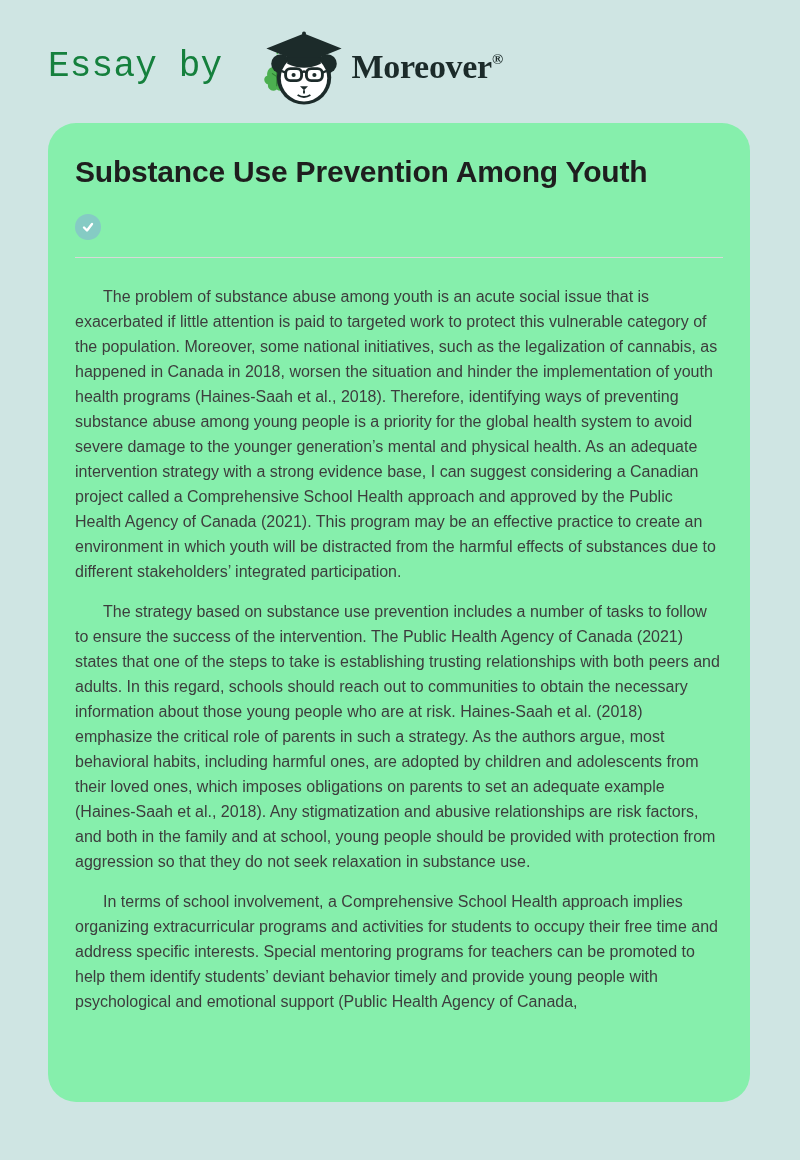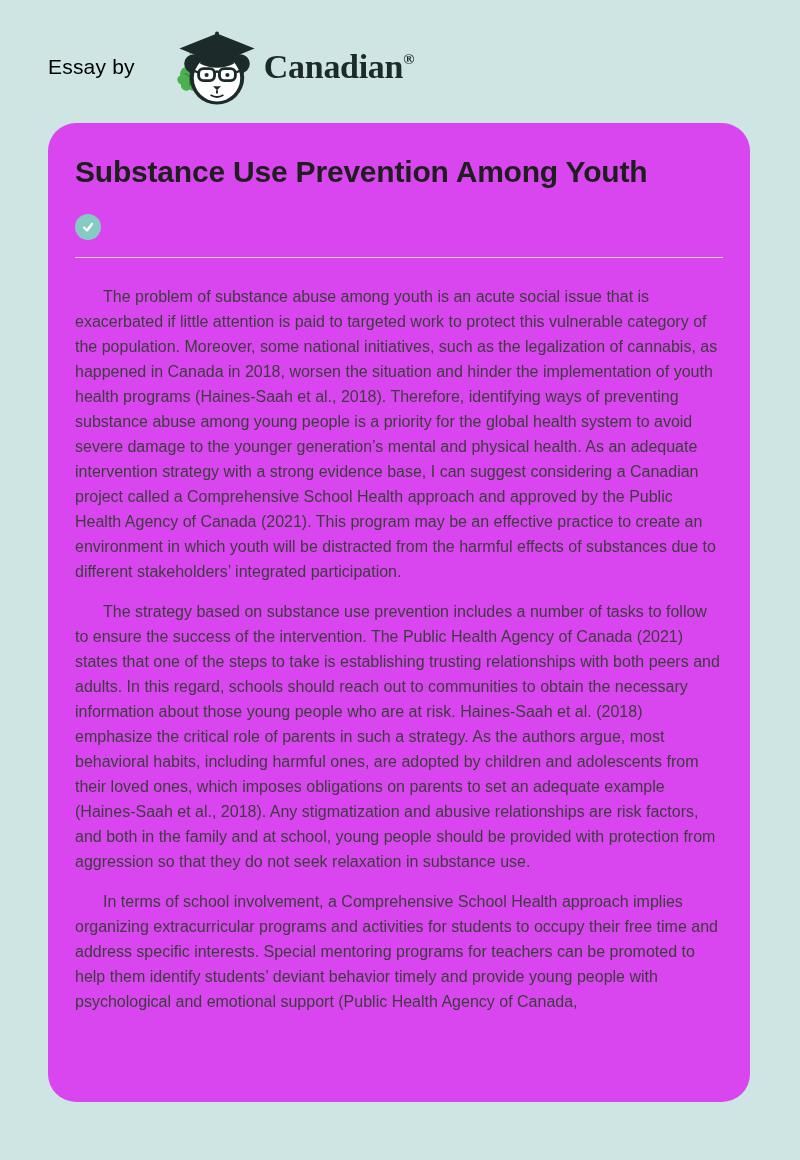--- a/index.html
+++ b/index.html
@@ -15,23 +15,24 @@
   }
   
   .site-header {
     height: 123px;
     padding: 10px 0 0 48px;
     display: flex;
     align-items: center;
     box-sizing: border-box;
   }
   .essay-by {
-    font-size: 21px;
-    color: #000000;
+    font-size: 36px;
+    color: #15803d;
     letter-spacing: 0.2px;
+    font-family: Liberation Mono, monospace;
   }
   .logo {
     display: flex;
     align-items: center;
     margin-left: 38px;
     text-decoration: none;
     cursor: pointer;
   }
   .logo svg {
     display: block;
@@ -47,21 +48,21 @@
   .wordmark sup {
     font-size: 15px;
     vertical-align: 14px;
   }
   
   .essay-card {
     margin-left: 48px;
     width: 702px;
     height: 979px;
     box-sizing: border-box;
-    background: #d946ef;
+    background: #86efac;
     border-radius: 28px;
     padding: 30px 27px 0 27px;
     overflow: hidden;
   }
   .page-title {
     margin: 0;
     font-size: 30px;
     line-height: 38px;
     font-weight: 700;
     color: #1e1e1e;
@@ -134,21 +135,21 @@
       <circle cx="68" cy="60" r="2.6" fill="#1c2b2a"></circle>
 
       <path d="M50,74 L60,74 L55,79 Z" fill="#1c2b2a"></path>
       <path d="M55,79 L55,83" stroke="#1c2b2a" stroke-width="2.4" fill="none"></path>
       <path d="M47,85 Q55,90 63,85" stroke="#1c2b2a" stroke-width="2.4" fill="none"></path>
 
       <path d="M8,27 L55,8 L102,27 L55,46 Z" fill="#1c2b2a"></path>
       <path d="M34,38 L34,46 Q55,56 76,46 L76,38 Z" fill="#1c2b2a"></path>
       <circle cx="55" cy="8" r="2.5" fill="#1c2b2a"></circle>
     </svg>
-    <span class="wordmark"><span>Canadian</span><sup>®</sup></span>
+    <span class="wordmark"><span>Moreover</span><sup>®</sup></span>
   </a>
 </header>
 
 <main class="essay-card">
   <h1 class="page-title">Substance Use Prevention Among Youth</h1>
 
   <div class="exclusive-badge">
     <span class="badge-circle">
       <svg width="14" height="14" viewBox="0 0 14 14" aria-hidden="true">
         <path d="M3,7.5 L6,10.5 L11,4" stroke="#ffffff" stroke-width="2.4" fill="none" stroke-linecap="round" stroke-linejoin="round"></path>

